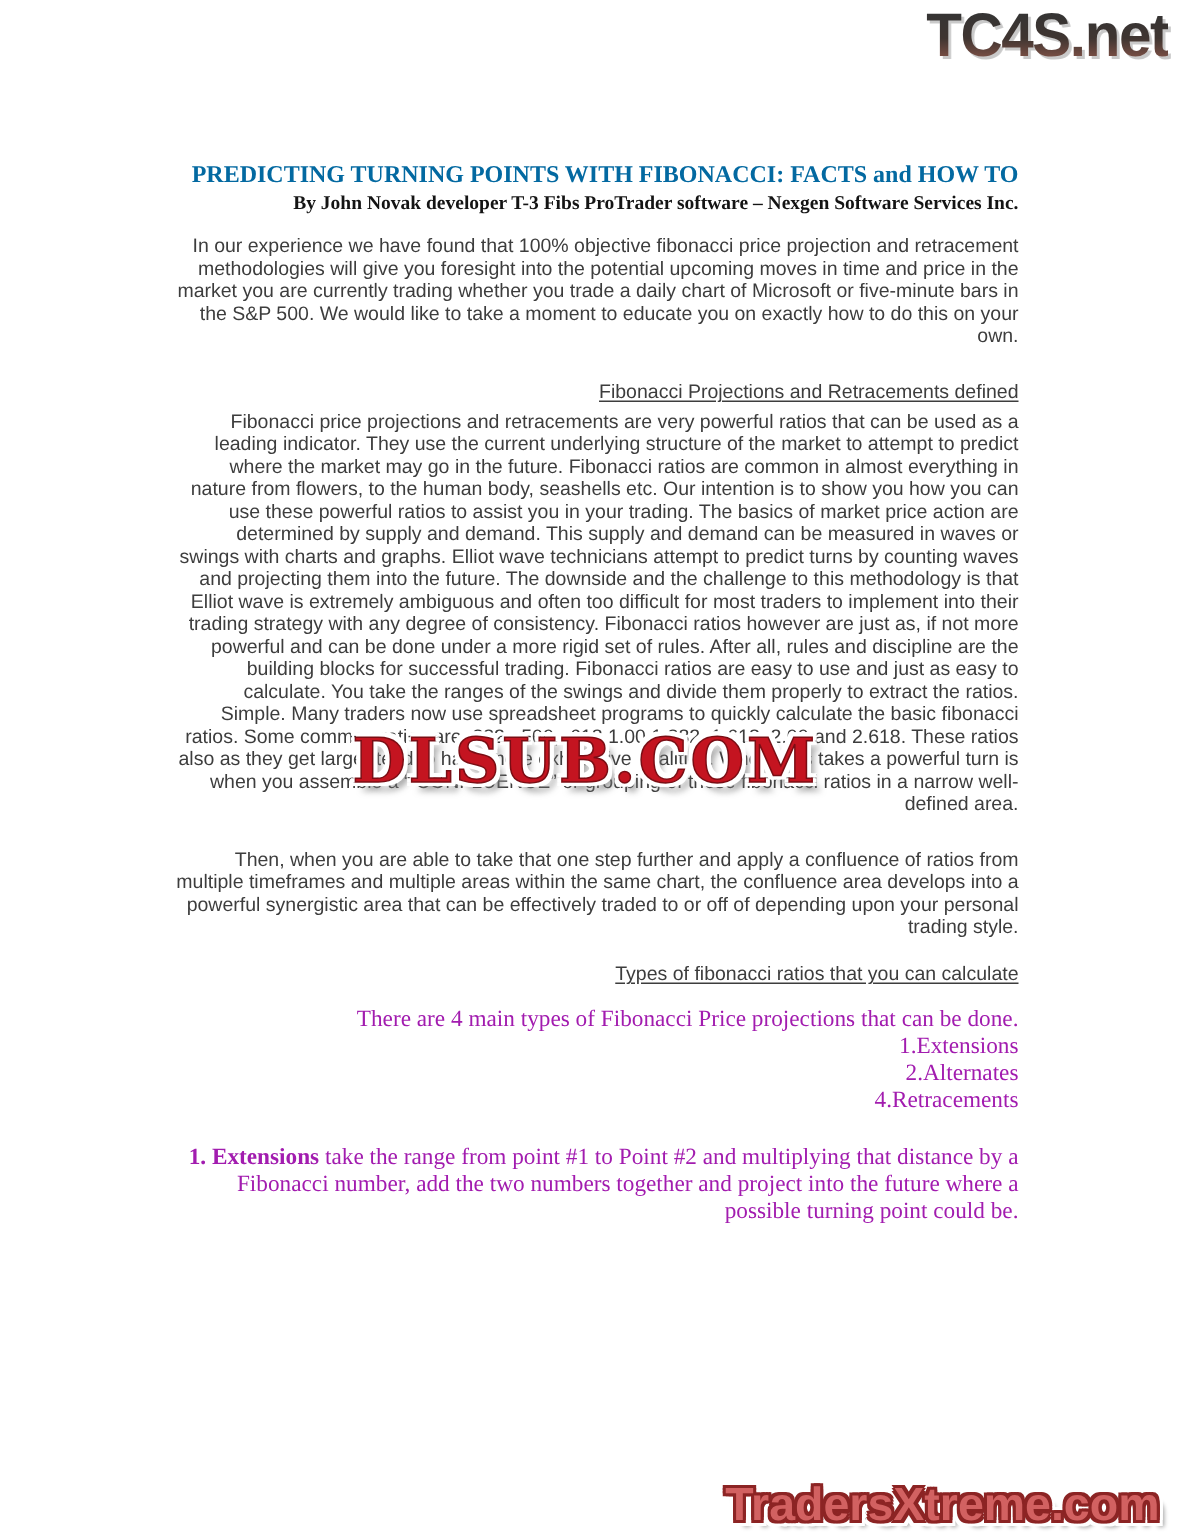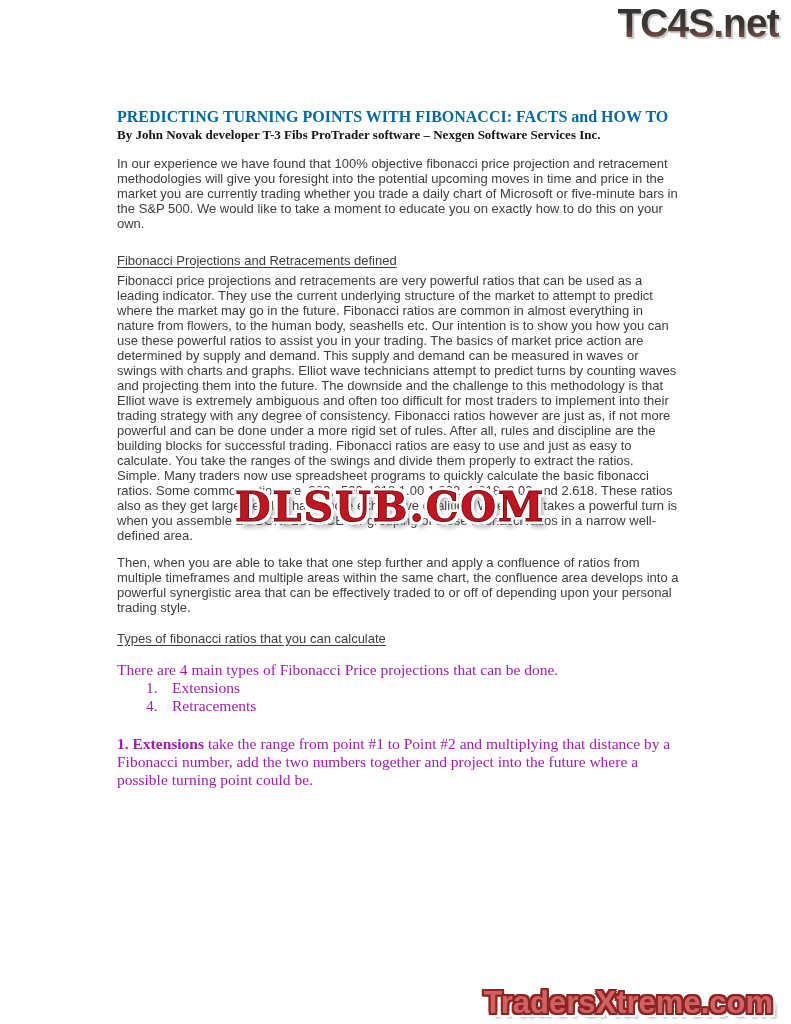--- a/index.html
+++ b/index.html
@@ -1,18 +1,18 @@
 <!DOCTYPE html>
 <html><head>
 <meta charset="utf-8">
 <style>
   html,body { margin:0; padding:0; background:#ffffff; }
   .page {
     position:relative; width:791px; height:1024px; background:#ffffff;
-    overflow:hidden; font-family:"Liberation Sans", sans-serif;
+    overflow:hidden; font-family:"Liberation Sans", sans-serif;text-align:right;
   }
 
   
   .logo-top {
     position:absolute; top:3px; right:12px;
     font-family:"Liberation Sans", sans-serif; font-weight:700;
     font-size:41px; letter-spacing:-1px; line-height:1;
     color:#4a3a34;
     background:linear-gradient(180deg,#343434 10%,#3f3531 55%,#8a564a 95%);
     -webkit-background-clip:text; background-clip:text;
@@ -37,21 +37,21 @@
   .h-u {
     font-size:13px; line-height:15px; color:#3d3d3d;
     text-decoration:underline; text-underline-offset:2px;
   }
   .h-importance { margin-top:23px; }
   .h-defined   { margin-top:22px; }
   .h-types     { margin-top:16px; }
   .sans-p { font-size:13px; line-height:15px; margin:0; color:#3d3d3d; }
   .p-importance { margin-top:14px; }
   .p-defined    { margin-top:5px; }
-  .p-confluence { margin-top:12px; }
+  .p-confluence { margin-top:22px; }
 
   .serif-block {
     font-family:"Liberation Serif", serif; font-size:15.5px; line-height:18px;
     color:#a21caf; margin-top:15px;
   }
   .list-row { line-height:18px; }
   .list-num { display:inline-block; margin-left:29px; width:26px; }
   .serif-para { margin:20px 0 0 0; }
   .serif-para b { font-weight:700; }
 
@@ -103,20 +103,23 @@
 
     <div class="h-u h-types">Types of fibonacci ratios that you can calculate</div>
 
     <div class="serif-block">
       <div>There are 4 main types of Fibonacci Price projections that can be done.</div>
 
       <div class="list-row">
         <span class="list-num">1.</span><span>Extensions</span>
       </div>
       <div class="list-row">
+        <span class="list-num">2.</span><span>Alternates</span>
+      </div>
+      <div class="list-row">
         <span class="list-num">4.</span><span>Retracements</span>
       </div>
 
       <p class="serif-para"><b>1. Extensions</b><span> take the range from point #1 to Point #2 and multiplying that distance by a Fibonacci number, add the two numbers together and project into the future where a possible turning point could be.</span></p>
     </div>
 
   </div>
 
   <div class="wm-center">DLSUB.COM</div>
   <div class="wm-bottom">TradersXtreme.com</div>

